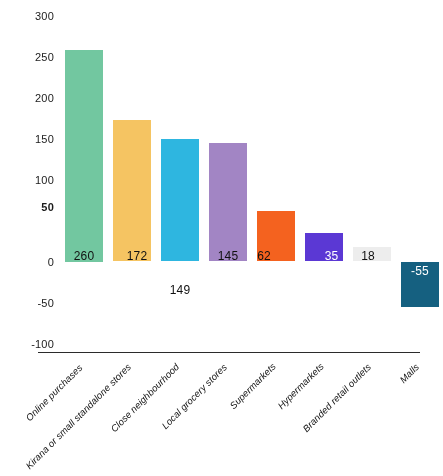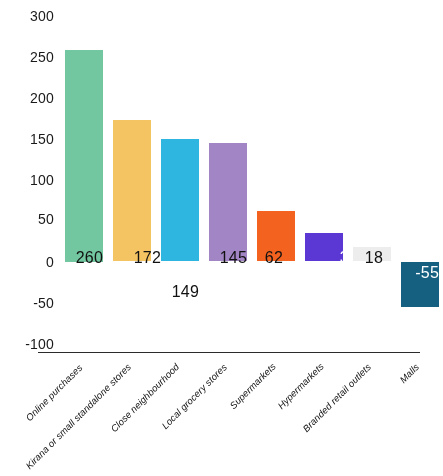--- a/index.html
+++ b/index.html
@@ -27,21 +27,21 @@
     position: absolute;
     left: 0;
     top: 0;
     width: 62px;
     height: 476px;
   }
   .y-tick-label {
     position: absolute;
     right: 8px;
     transform: translateY(-50%);
-    font-size: 14px;
+    font-size: 11px;
     line-height: 1;
     color: #1a1a1a;
     white-space: nowrap;
     letter-spacing: 0.2px;
   }
 
   
   .plot {
     position: absolute;
     left: 62px;
@@ -50,22 +50,22 @@
     height: 476px;
   }
   .bar {
     position: absolute;
     box-sizing: border-box;
   }
   .bar-label {
     position: absolute;
     left: 0;
     width: 100%;
-    text-align: right;
-    font-size: 16px;
+    text-align: center;
+    font-size: 12px;
     line-height: 1;
     letter-spacing: 0.2px;
     white-space: nowrap;
   }
 
   
   .axis-line {
     position: absolute;
     left: 38px;
     top: 352px;
@@ -98,21 +98,21 @@
 <body>
 
 <div id="chart-root">
 
   <div class="y-axis">
       <div class="y-tick-label" style="top: 15.5px;">300</div>
       <div class="y-tick-label" style="top: 56.5px;">250</div>
       <div class="y-tick-label" style="top: 97.5px;">200</div>
       <div class="y-tick-label" style="top: 138.5px;">150</div>
       <div class="y-tick-label" style="top: 179.5px;">100</div>
-      <div class="y-tick-label" style="top: 219px;">50</div>
+      <div class="y-tick-label" style="top: 207px; font-weight: bold;">50</div>
       <div class="y-tick-label" style="top: 261.5px;">0</div>
       <div class="y-tick-label" style="top: 302.5px;">-50</div>
       <div class="y-tick-label" style="top: 343.5px;">-100</div>
     </div>
 
   <div class="plot">
       <div class="bar" style="left: 3px; width: 38px; background: rgb(114, 199, 160); top: 50px; height: 211.5px;"></div>
       <div class="bar-label" style="color: rgb(17, 17, 17); left: 3px; width: 38px; top: 249.5px;">260</div>
       <div class="bar" style="left: 51px; width: 38px; background: rgb(245, 196, 98); top: 120.46px; height: 141.04px;"></div>
       <div class="bar-label" style="color: rgb(17, 17, 17); left: 51px; width: 48px; top: 249.5px;">172</div>

